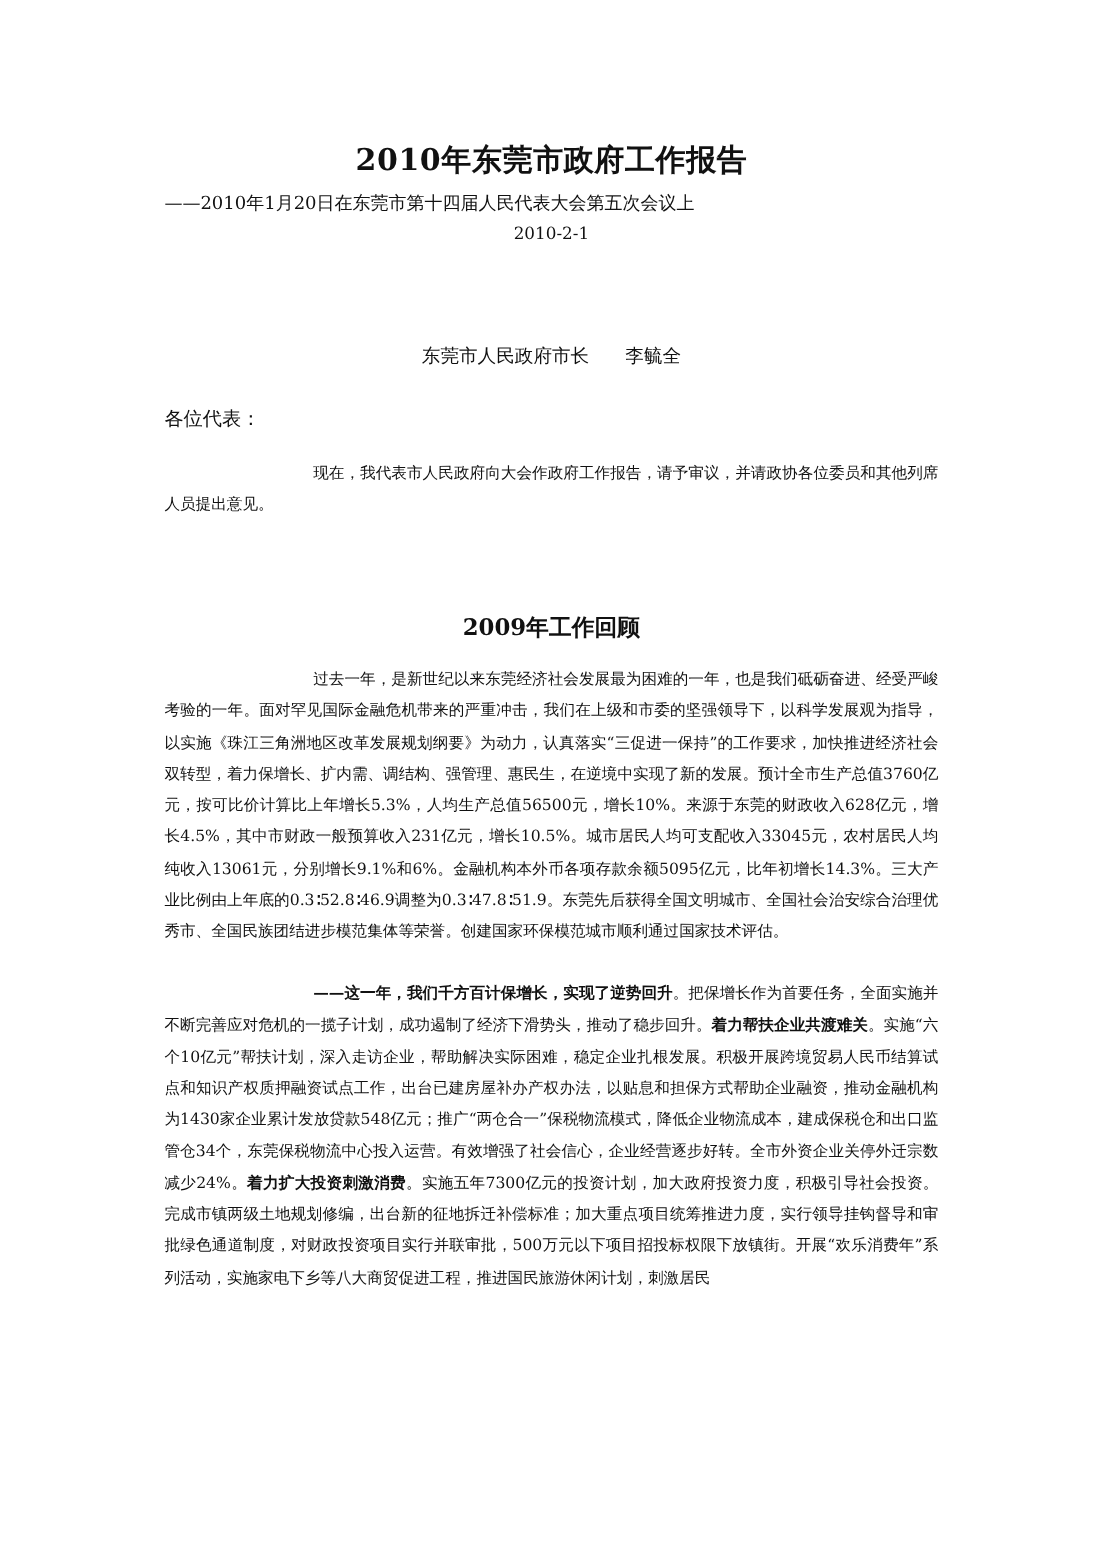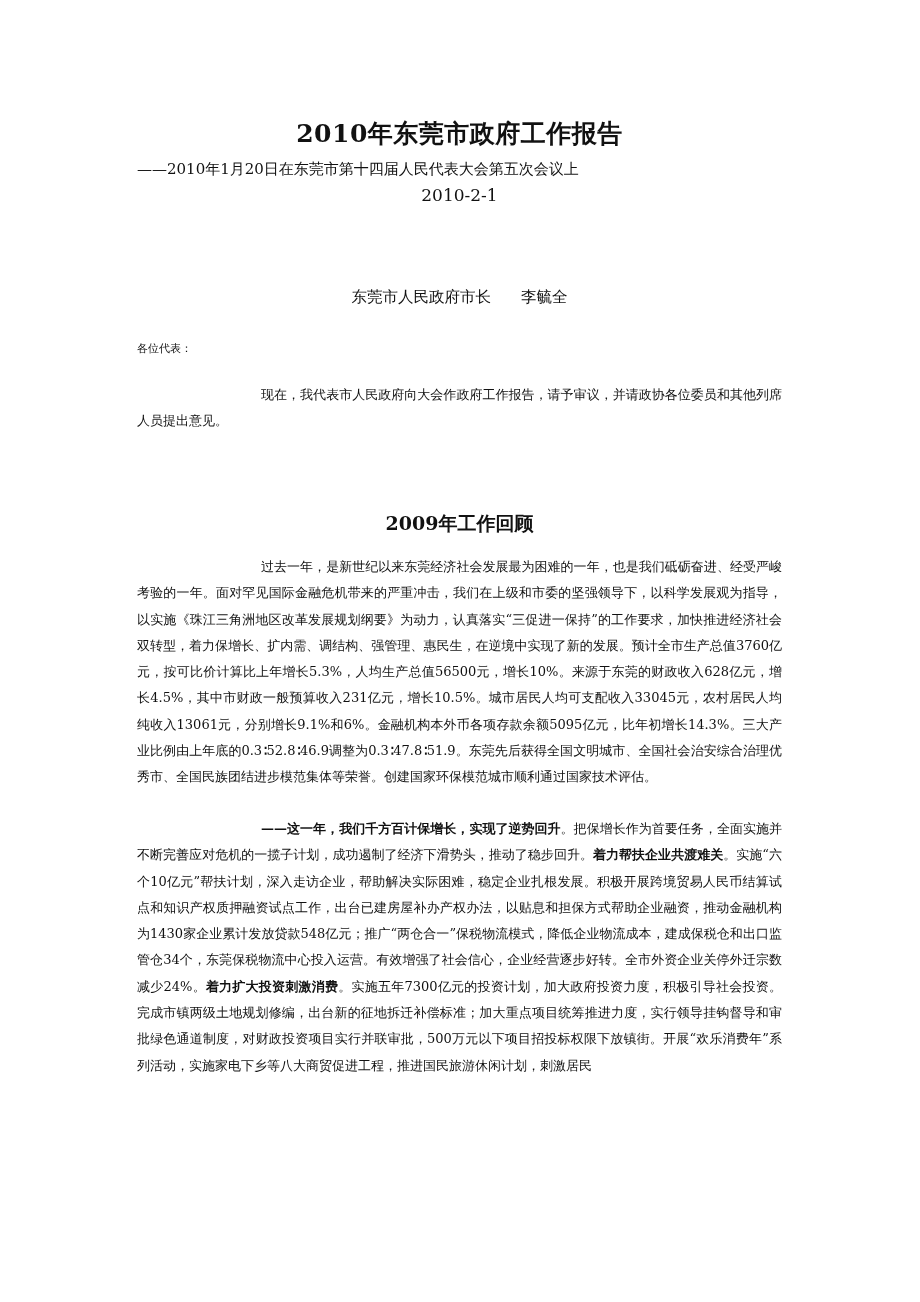--- a/index.html
+++ b/index.html
@@ -4,25 +4,25 @@
 <style>
   html, body { margin: 0; padding: 0; background: #ffffff; }
   body { width: 920px; height: 1302px; position: relative; overflow: hidden;
          font-family: "DejaVu Serif", "Liberation Serif", serif; color: #111; }
   .page { position: absolute; left: 137px; top: 0; width: 645px; }
   .title { position: absolute; left: 0; width: 645px; top: 118px; text-align: center;
            font-size: 25px; line-height: 32px; font-weight: bold; letter-spacing: 0.5px; }
   .subtitle { position: absolute; left: 0; width: 645px; top: 158px; 
               font-size: 15px; line-height: 22px; }
   .date { position: absolute; left: 0; width: 645px; top: 184px; text-align: center;
-          font-size: 17px; line-height: 22px; }
+          font-size: 14px; line-height: 22px; }
   .author { position: absolute; left: 0; width: 645px; top: 285px; text-align: center;
             font-size: 15.5px; line-height: 24px; }
   .author .gap { display: inline-block; width: 30px; }
-  .salutation { position: absolute; left: 0; top: 337px; font-size: 11px; line-height: 24px; }
+  .salutation { position: absolute; left: 0; top: 337px; font-size: 16px; line-height: 24px; }
   .para { position: absolute; left: 0; width: 645px; font-size: 13px; line-height: 26.3px;
           text-align: justify; text-indent: 124px; word-break: break-all; }
   .p-intro { top: 382px; }
   .section { position: absolute; left: 0; width: 645px; top: 466px; text-align: center;
              font-size: 19px; line-height: 28px; font-weight: bold; margin-top: 43px; }
   .p-review { top: 554px; }
   .p-growth { top: 816px; }
   b { font-weight: bold; }
 </style>
 </head>

